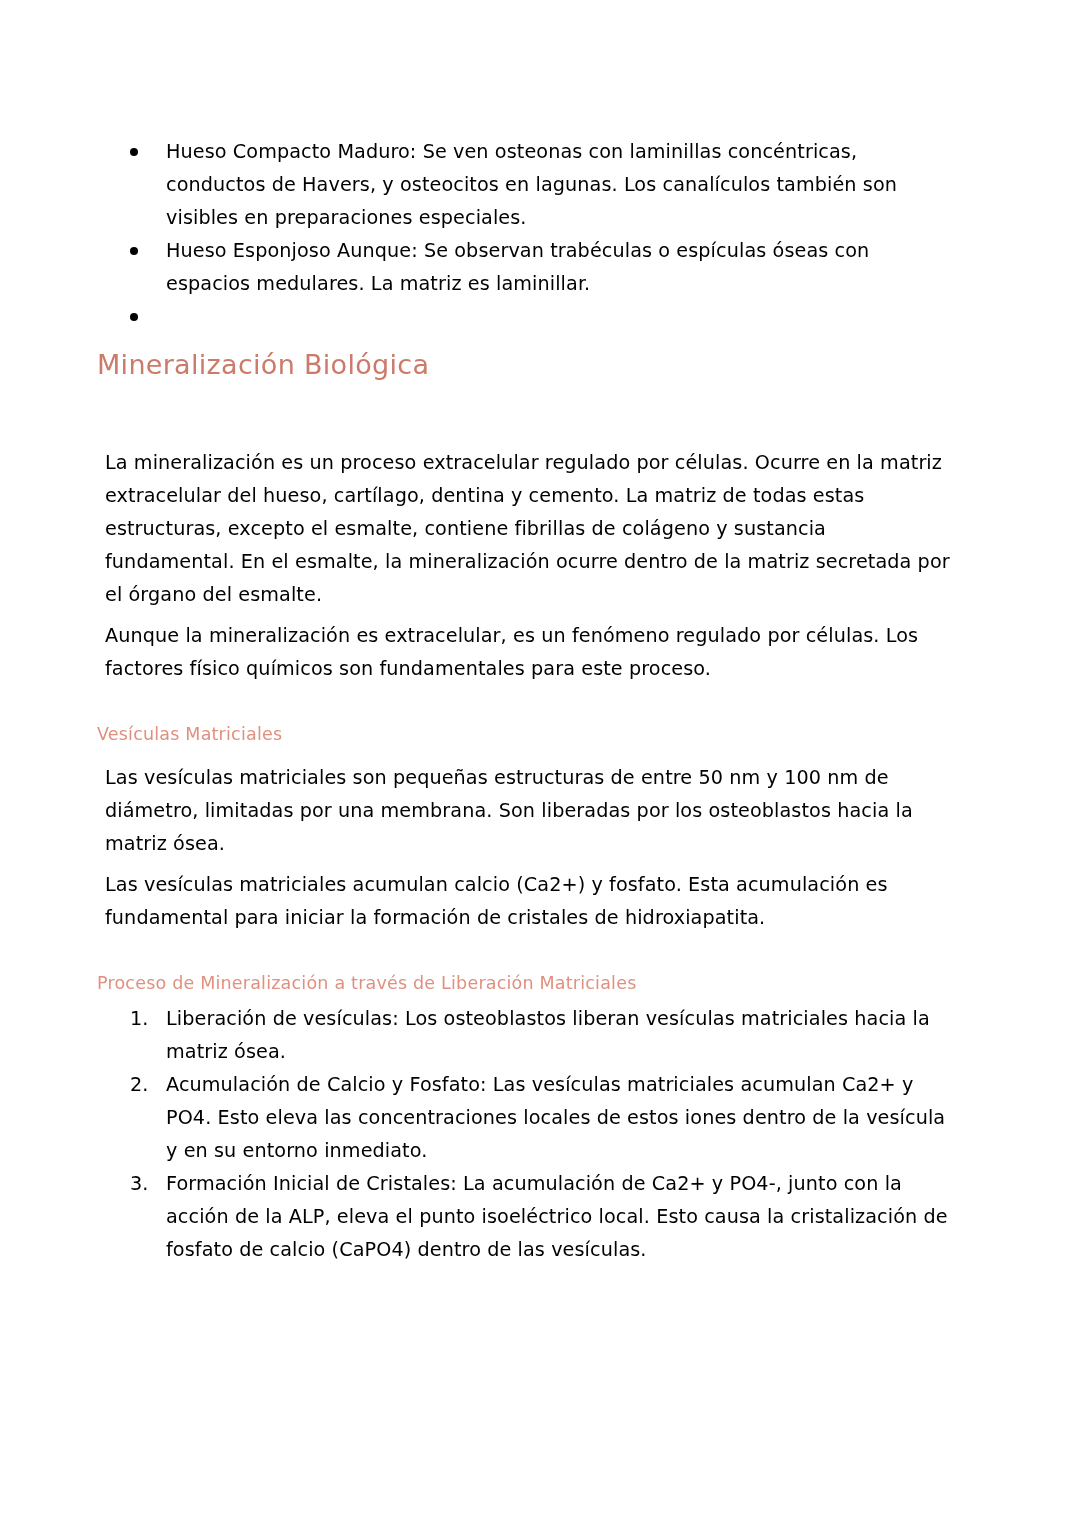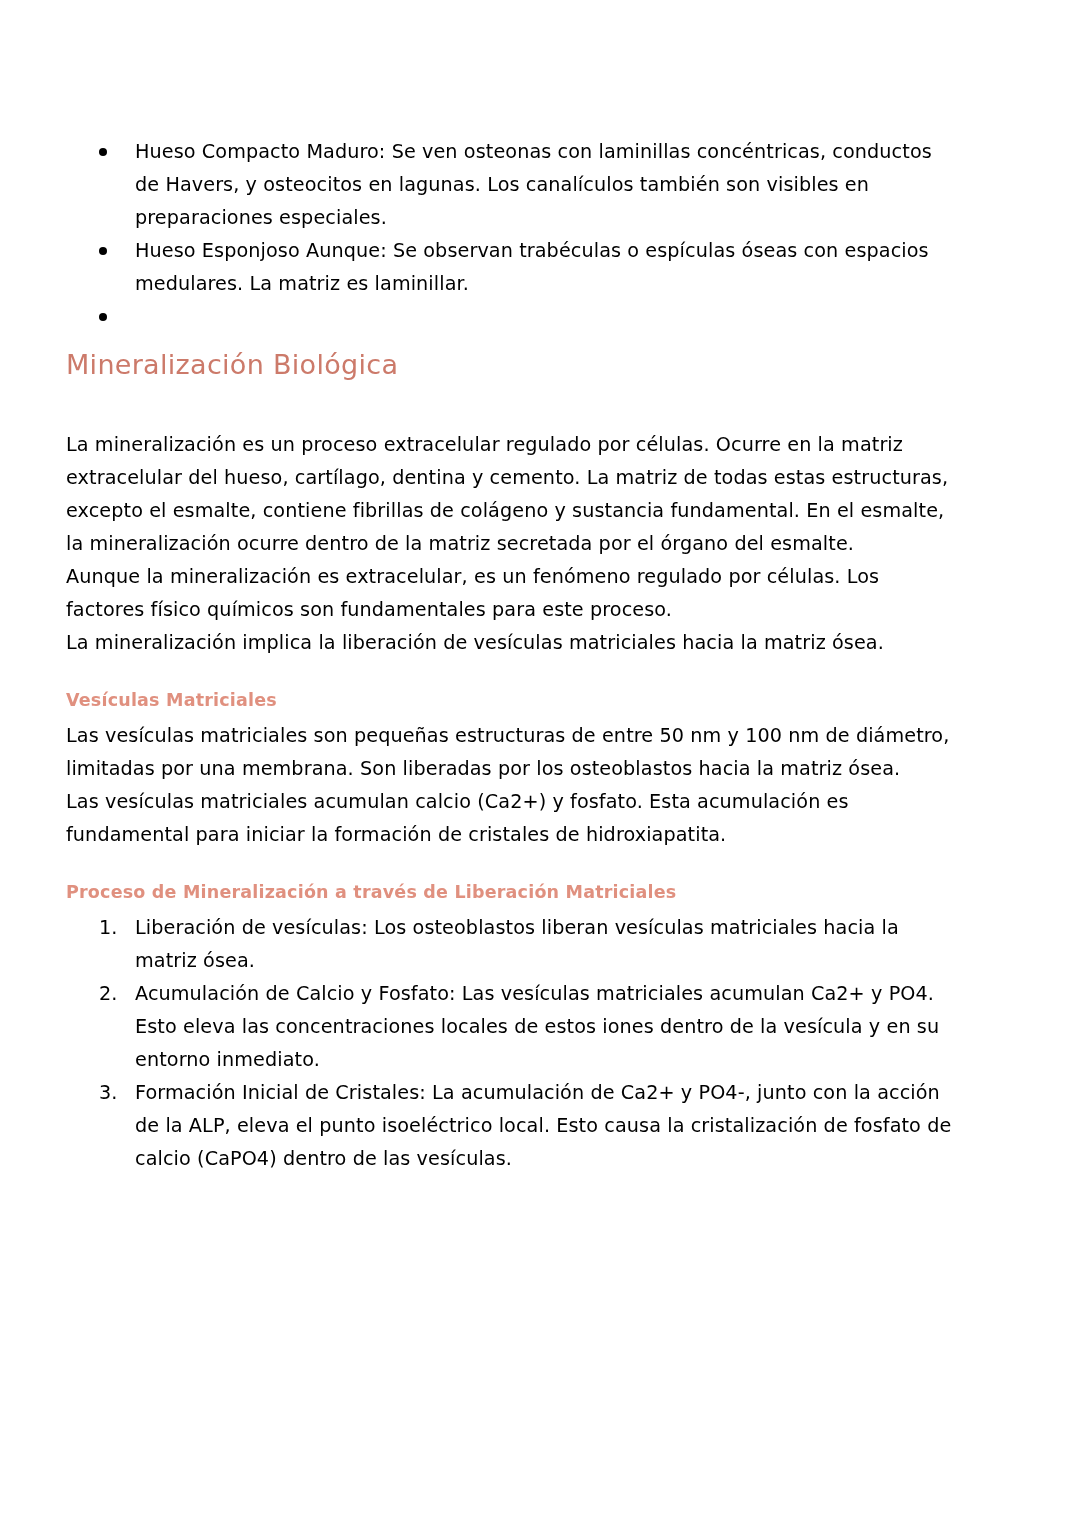--- a/index.html
+++ b/index.html
@@ -12,21 +12,21 @@
     font-family: "DejaVu Sans", "Liberation Sans", sans-serif;
     color: #000000;
   }
   .page {
     position: relative;
     width: 1080px;
     height: 1525px;
     background: #ffffff;
     overflow: hidden;
     box-sizing: border-box;
-    padding: 135px 122px 0 66px;
+    padding: 135px 122px 0 97px;
   }
 
   
   .bullet-list {
     list-style: none;
     margin: 0;
     padding: 0;
   }
   .bullet-list li {
     position: relative;
@@ -46,38 +46,38 @@
     border-radius: 50%;
     background: #000000;
   }
 
   
   .h1 {
     font-size: 27px;
     line-height: 34px;
     font-weight: 400;
     color: #cc7a6a;
-    margin: 48px 0 6px 0;
+    margin: 48px 0 16px 0;
     letter-spacing: 0.3px;
   }
   .h2 {
     font-size: 17.5px;
     line-height: 26px;
-    font-weight: 700;
+    font-weight: 400;
     color: #e0907f;
     margin: 0 0 0 0;
     letter-spacing: 0.2px;
   }
 
   
   .para {
     font-size: 19.2px;
     line-height: 33px;
     color: #000000;
-    margin: 0;
+    margin: 8px;
     letter-spacing: 0.1px;
   }
   .block-gap-lg { height: 40px; }
   .block-gap-md { height: 28px; }
   .block-gap-xs { height: 6px; }
 
   
   .num-list {
     list-style: none;
     margin: 0;
@@ -120,21 +120,20 @@
       <span class="bullet-dot"></span>
     </li>
   </ul>
 
   <h1 class="h1">Mineralización Biológica</h1>
 
   <div class="block-gap-lg"></div>
 
   <p class="para">La mineralización es un proceso extracelular regulado por células. Ocurre en la matriz extracelular del hueso, cartílago, dentina y cemento. La matriz de todas estas estructuras, excepto el esmalte, contiene fibrillas de colágeno y sustancia fundamental. En el esmalte, la mineralización ocurre dentro de la matriz secretada por el órgano del esmalte.</p>
   <p class="para">Aunque la mineralización es extracelular, es un fenómeno regulado por células. Los factores físico químicos son fundamentales para este proceso.</p>
-  <p class="para">La mineralización implica la liberación de vesículas matriciales hacia la matriz ósea.</p>
 
   <div class="block-gap-md"></div>
 
   <h2 class="h2">Vesículas Matriciales</h2>
   <div class="block-gap-xs"></div>
   <p class="para">Las vesículas matriciales son pequeñas estructuras de entre 50 nm y 100 nm de diámetro, limitadas por una membrana. Son liberadas por los osteoblastos hacia la matriz ósea.</p>
   <p class="para">Las vesículas matriciales acumulan calcio (Ca2+) y fosfato. Esta acumulación es fundamental para iniciar la formación de cristales de hidroxiapatita.</p>
 
   <div class="block-gap-md"></div>
 

